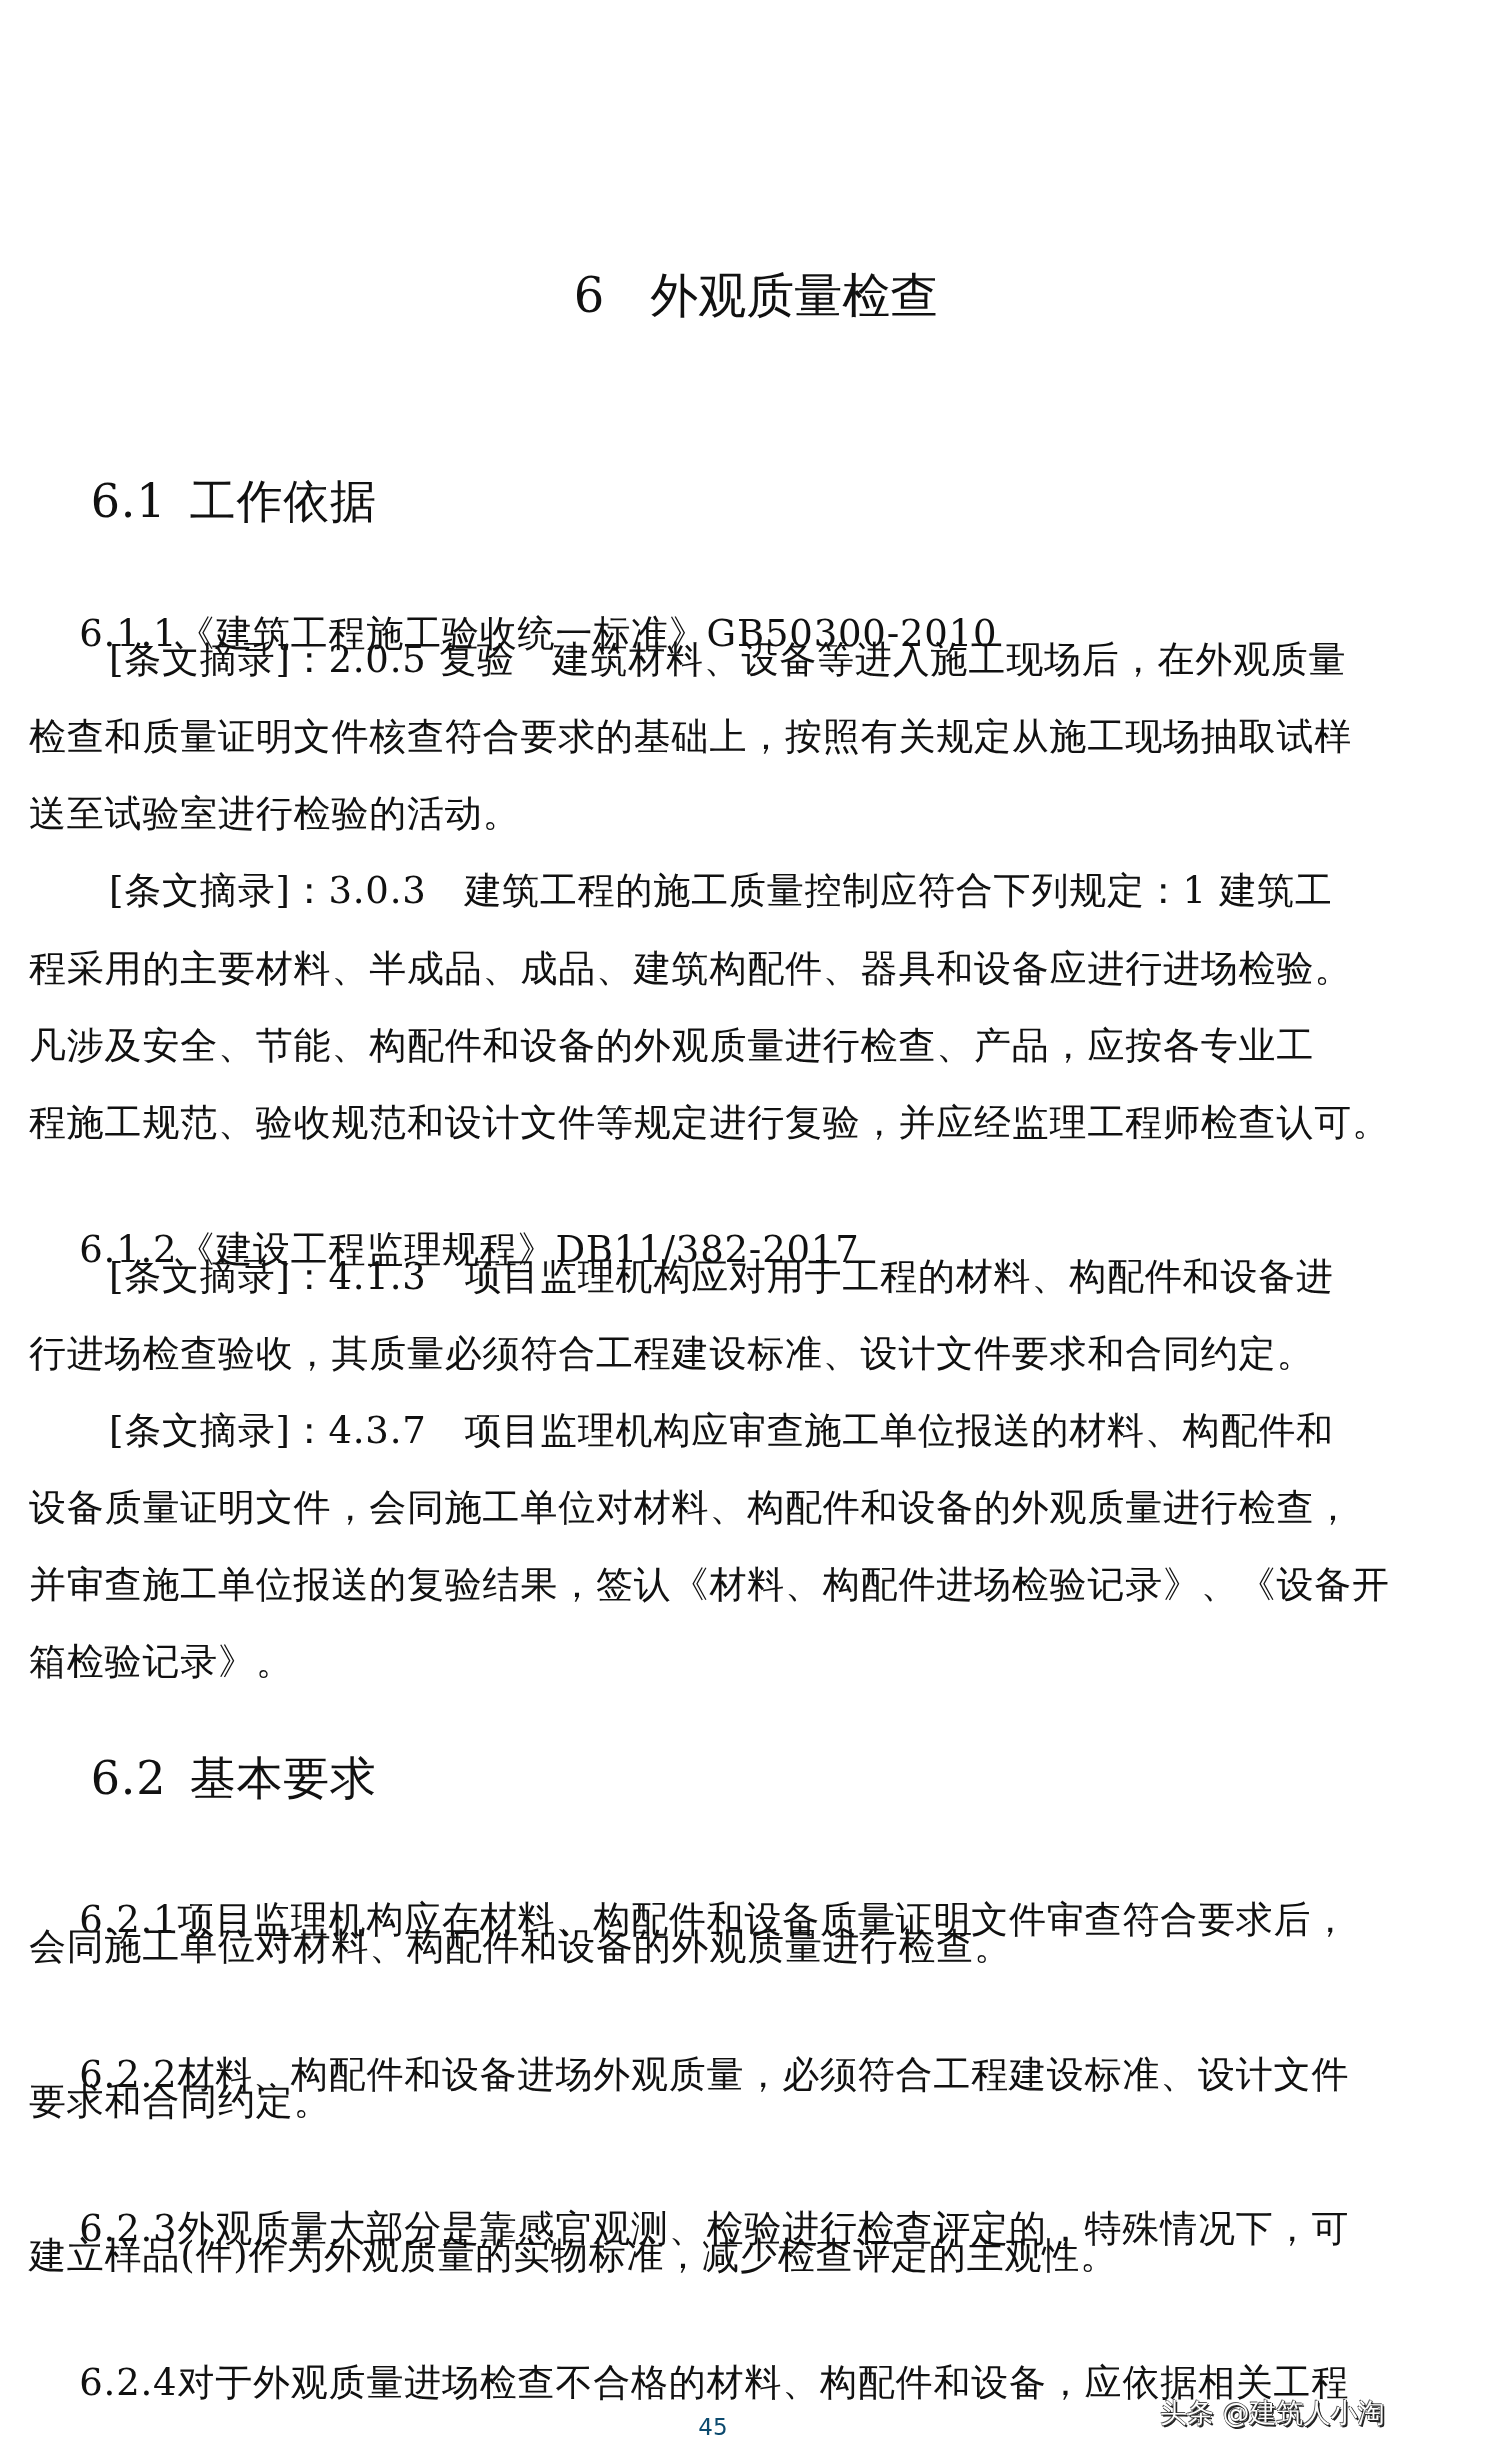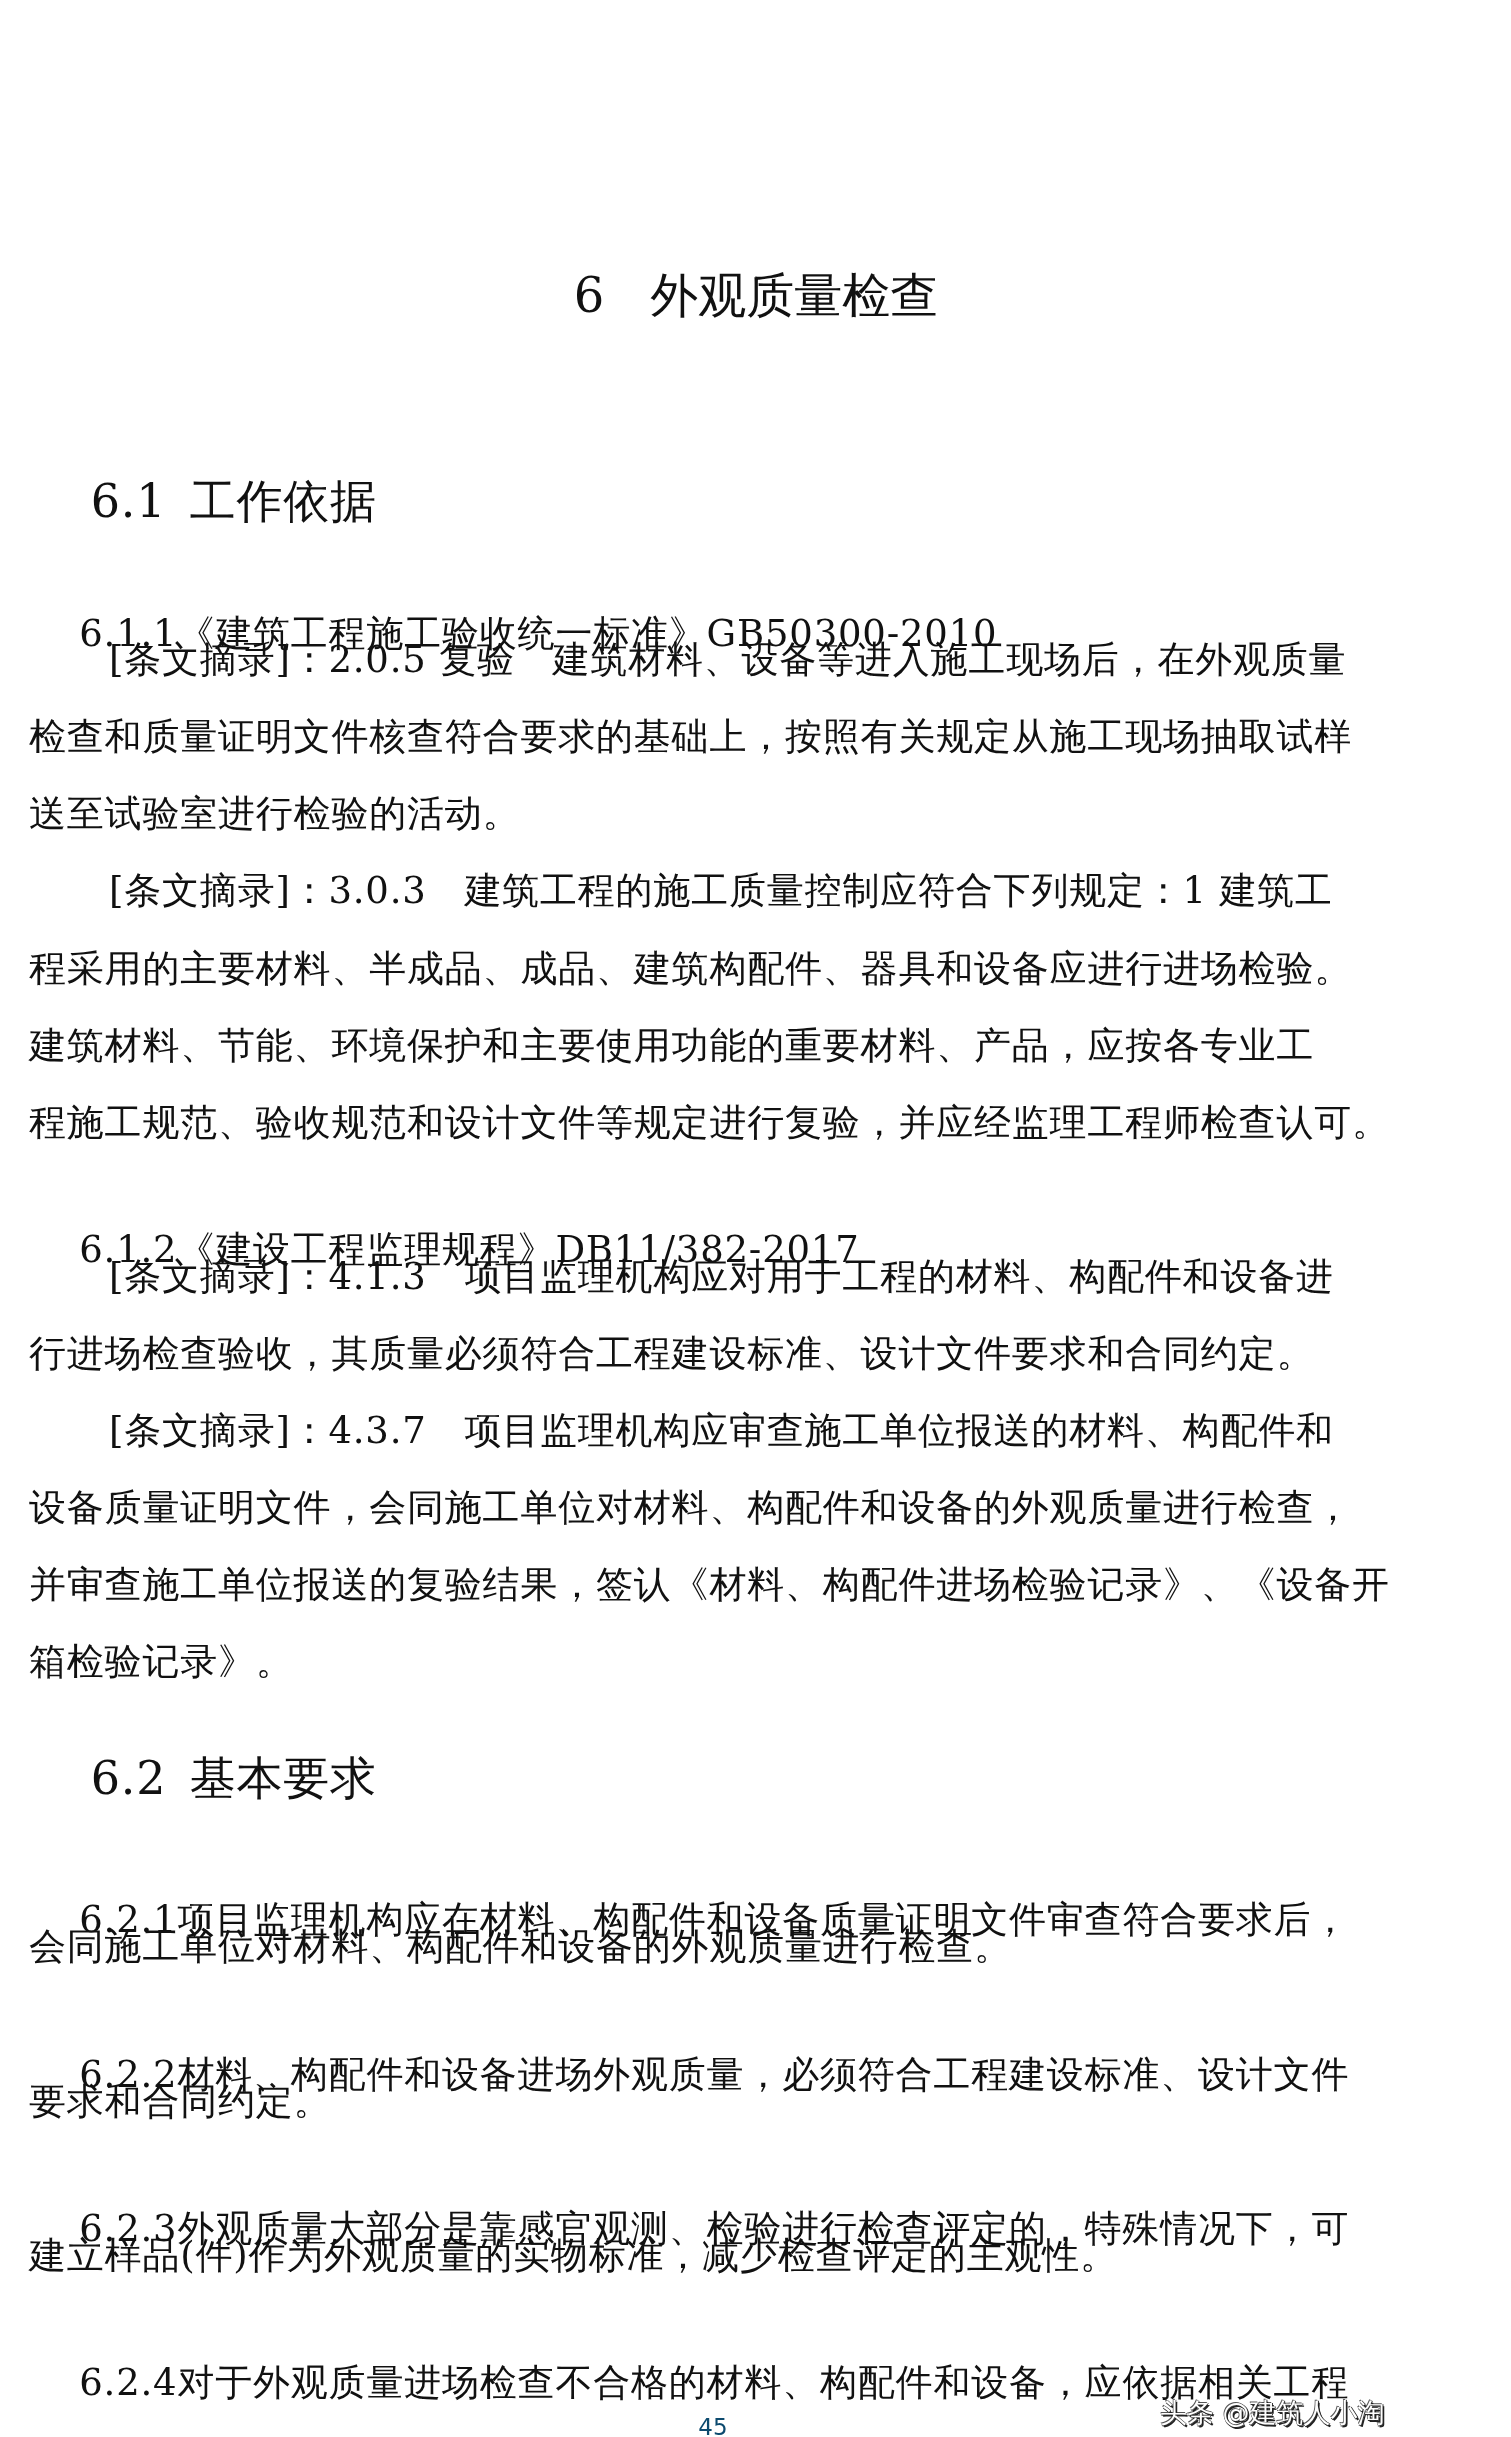--- a/index.html
+++ b/index.html
@@ -46,21 +46,21 @@
   </div>
 
   <div class="line" style="top:543px">
     <span class="clause-num">6.1.1</span><span>《建筑工程施工验收统一标准》GB50300-2010</span>
   </div>
   <div class="line indent" style="top:619px">[条文摘录]：2.0.5 复验　建筑材料、设备等进入施工现场后，在外观质量</div>
   <div class="line" style="top:696px">检查和质量证明文件核查符合要求的基础上，按照有关规定从施工现场抽取试样</div>
   <div class="line" style="top:773px">送至试验室进行检验的活动。</div>
   <div class="line indent" style="top:850px">[条文摘录]：3.0.3　建筑工程的施工质量控制应符合下列规定：1 建筑工</div>
   <div class="line" style="top:928px">程采用的主要材料、半成品、成品、建筑构配件、器具和设备应进行进场检验。</div>
-  <div class="line" style="top:1005px">建筑材料、节能、环境保护和主要使用功能的重要材料、产品，应按各专业工</div>
+  <div class="line" style="top:1005px">凡涉及安全、节能、构配件和设备的外观质量进行检查、产品，应按各专业工</div>
   <div class="line" style="top:1082px">程施工规范、验收规范和设计文件等规定进行复验，并应经监理工程师检查认可。</div>
 
   <div class="line" style="top:1159px">
     <span class="clause-num">6.1.2</span><span>《建设工程监理规程》DB11/382-2017</span>
   </div>
   <div class="line indent" style="top:1236px">[条文摘录]：4.1.3　项目监理机构应对用于工程的材料、构配件和设备进</div>
   <div class="line" style="top:1313px">行进场检查验收，其质量必须符合工程建设标准、设计文件要求和合同约定。</div>
   <div class="line indent" style="top:1390px">[条文摘录]：4.3.7　项目监理机构应审查施工单位报送的材料、构配件和</div>
   <div class="line" style="top:1467px">设备质量证明文件，会同施工单位对材料、构配件和设备的外观质量进行检查，</div>
   <div class="line" style="top:1544px">并审查施工单位报送的复验结果，签认《材料、构配件进场检验记录》、《设备开</div>

